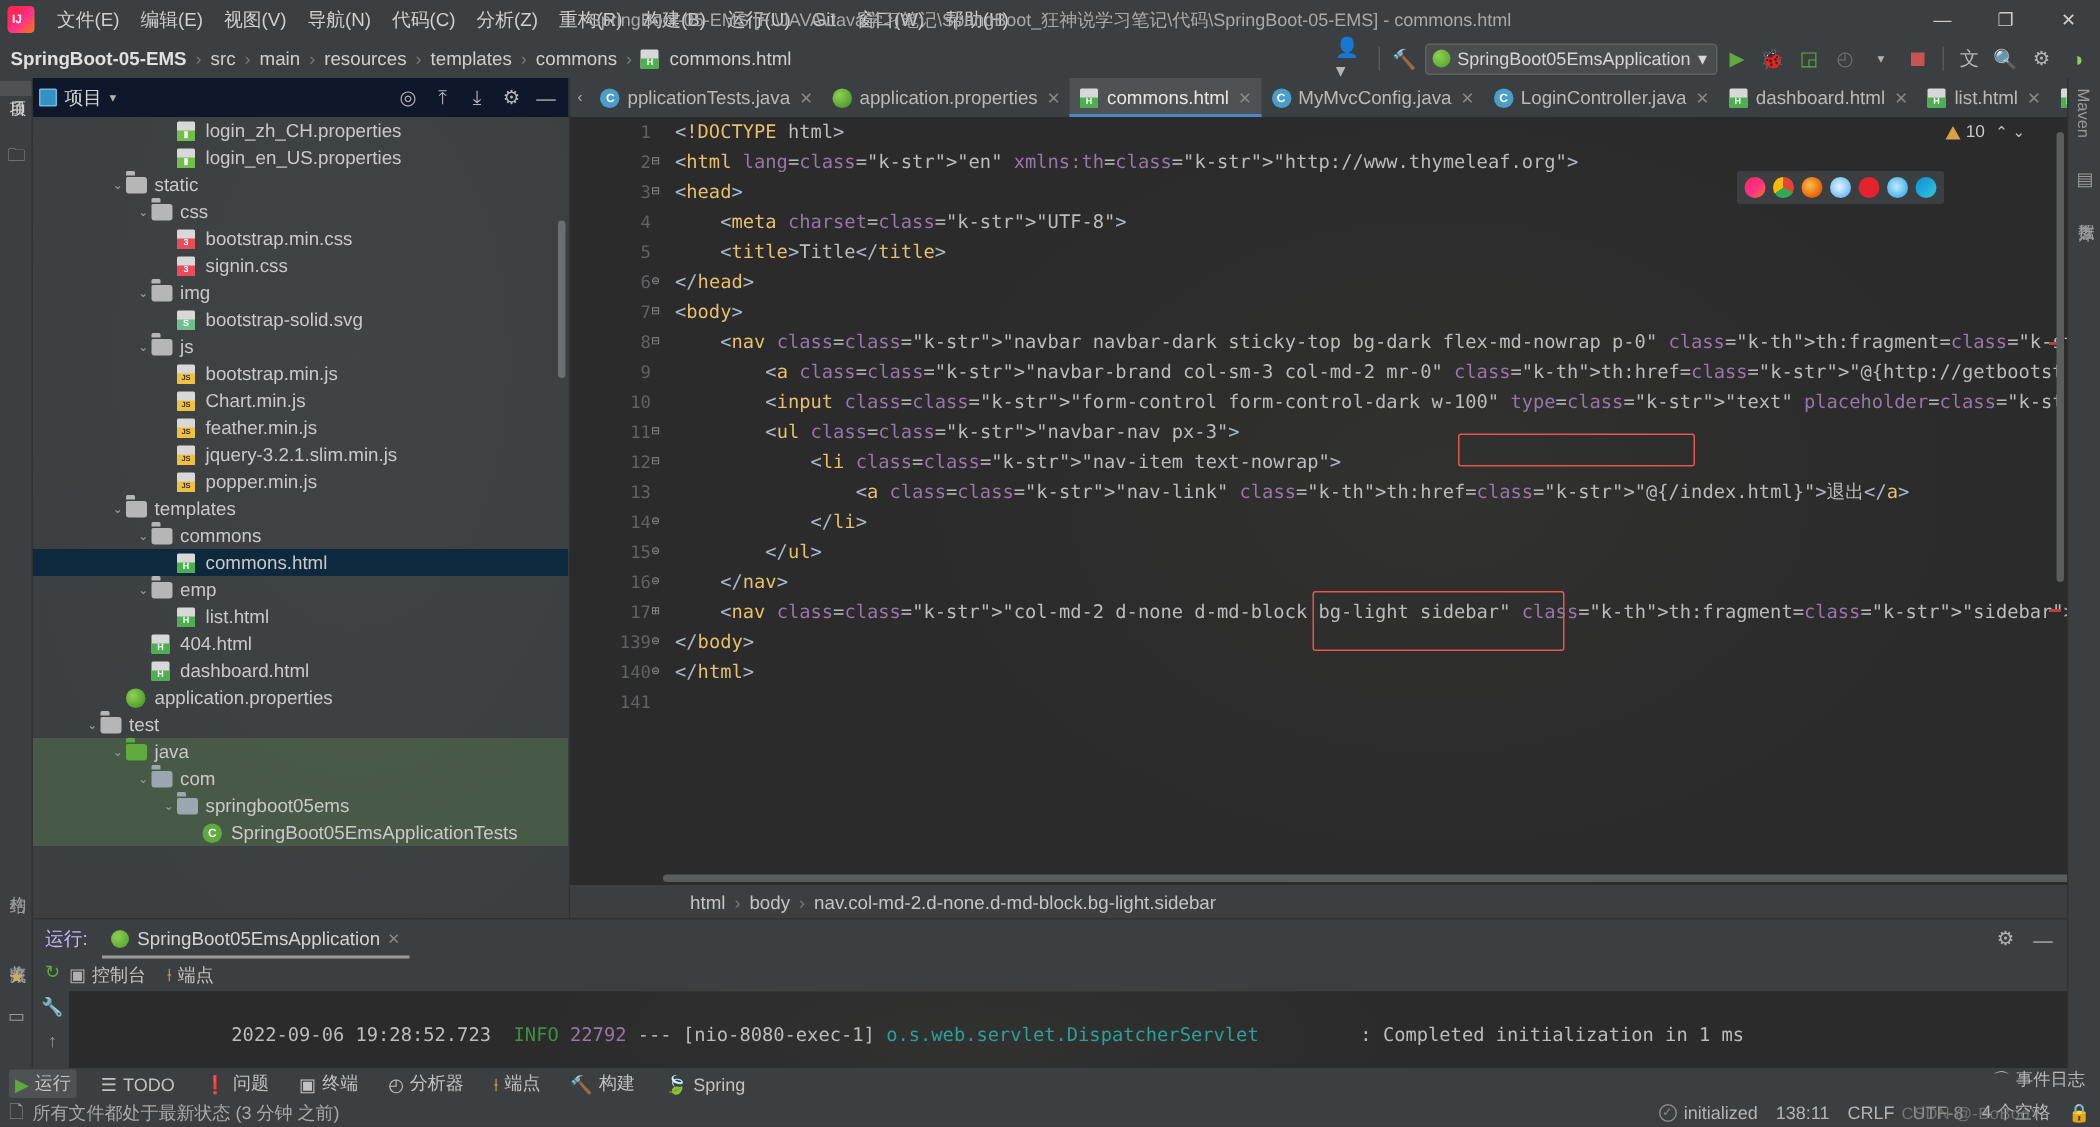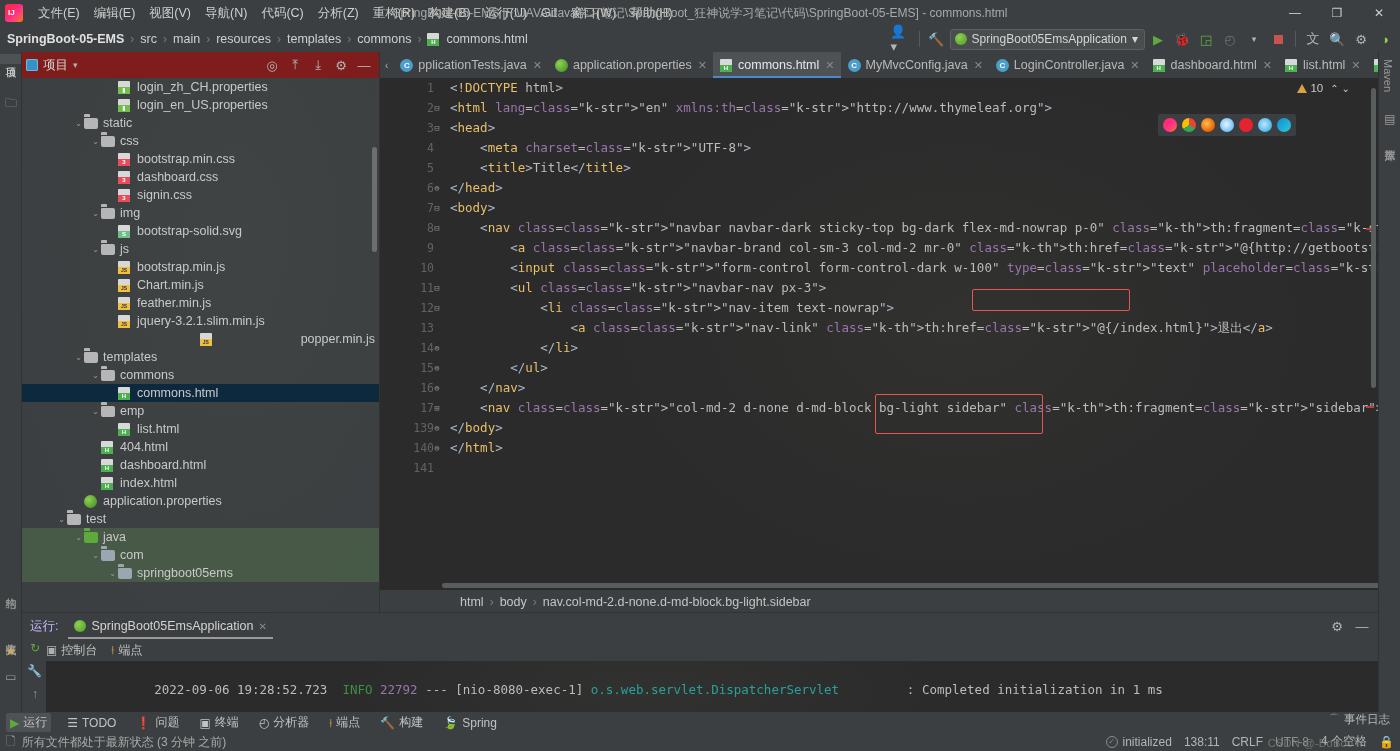--- a/index.html
+++ b/index.html
@@ -78,21 +78,21 @@
   }
   .rail-btn.active { background: #4e5254; color: #d0d0d0; }
 
   
   .proj-panel {
     position: absolute; left: 22px; top: 52px; width: 358px; height: 560px;
     background: #3c3f41; border-right: 1px solid #323232; overflow: hidden;
   }
   .proj-header {
     height: 26px; display: flex; align-items: center; padding: 0 4px;
-    background: #7f1d1d;
+    background: #0f172a;
   }
   .proj-title { font-size: 12.5px; color: #d4d4d4; margin-left: 5px; }
   .proj-sq { width: 12px; height: 12px; background: #3592c4; border: 1px solid #6fb7dd; border-radius: 1px; }
   .proj-hdr-right { margin-left: auto; display: flex; align-items: center; gap: 1px; }
   .tree {
     position: absolute; top: 26px; left: 0; right: 0; bottom: 0;
     overflow: hidden; font-size: 12.5px;
     background: linear-gradient(rgba(60,63,65,0.86), rgba(60,63,65,0.86)),
                 radial-gradient(ellipse at 60% 30%, #5a5f52 0%, #474c48 45%, #3d4144 80%);
   }
@@ -421,27 +421,20 @@
           <span class="ficon" style="display: inline-flex; align-items: center;">
             <span class="fbox css"></span>
           </span>
           <span>bootstrap.min.css</span>
         </div>
         <div class="trow" style="padding-left: 85px;">
           <span class="arrow"></span>
           <span class="ficon" style="display: inline-flex; align-items: center;">
             <span class="fbox css"></span>
           </span>
-          <span>dashboard.css</span>
-        </div>
-        <div class="trow" style="padding-left: 85px;">
-          <span class="arrow"></span>
-          <span class="ficon" style="display: inline-flex; align-items: center;">
-            <span class="fbox css"></span>
-          </span>
           <span>signin.css</span>
         </div>
         <div class="trow" style="padding-left: 68px;">
           <span class="arrow">⌄</span>
           <span class="ficon" style="display: inline-flex; align-items: center;">
             <span class="i-folder" style="display:block;width:14px;"></span>
           </span>
           <span>img</span>
         </div>
         <div class="trow" style="padding-left: 85px;">
@@ -479,21 +472,21 @@
           </span>
           <span>feather.min.js</span>
         </div>
         <div class="trow" style="padding-left: 85px;">
           <span class="arrow"></span>
           <span class="ficon" style="display: inline-flex; align-items: center;">
             <span class="fbox js"></span>
           </span>
           <span>jquery-3.2.1.slim.min.js</span>
         </div>
-        <div class="trow" style="padding-left: 85px; justify-content: space-between;">
+        <div class="trow" style="padding-left: 85px;">
           <span class="arrow"></span>
           <span class="ficon" style="display: inline-flex; align-items: center;">
             <span class="fbox js"></span>
           </span>
           <span>popper.min.js</span>
         </div>
         <div class="trow" style="padding-left: 51px;">
           <span class="arrow">⌄</span>
           <span class="ficon" style="display: inline-flex; align-items: center;">
             <span class="i-folder" style="display:block;width:14px;"></span>
@@ -535,27 +528,20 @@
           </span>
           <span>404.html</span>
         </div>
         <div class="trow" style="padding-left: 68px;">
           <span class="arrow"></span>
           <span class="ficon" style="display: inline-flex; align-items: center;">
             <span class="fbox html"></span>
           </span>
           <span>dashboard.html</span>
         </div>
-        <div class="trow" style="padding-left: 68px;">
-          <span class="arrow"></span>
-          <span class="ficon" style="display: inline-flex; align-items: center;">
-            <span class="fbox html"></span>
-          </span>
-          <span>index.html</span>
-        </div>
         <div class="trow" style="padding-left: 51px;">
           <span class="arrow"></span>
           <span class="ficon" style="display: inline-flex; align-items: center;">
             <span class="spr"></span>
           </span>
           <span>application.properties</span>
         </div>
         <div class="trow" style="padding-left: 34px;">
           <span class="arrow">⌄</span>
           <span class="ficon" style="display: inline-flex; align-items: center;">
@@ -576,20 +562,27 @@
             <span class="i-folder pkg" style="display:block;width:14px;"></span>
           </span>
           <span>com</span>
         </div>
         <div class="trow green" style="padding-left: 85px;">
           <span class="arrow">⌄</span>
           <span class="ficon" style="display: inline-flex; align-items: center;">
             <span class="i-folder pkg" style="display:block;width:14px;"></span>
           </span>
           <span>springboot05ems</span>
+        </div>
+        <div class="trow green" style="padding-left: 102px;">
+          <span class="arrow"></span>
+          <span class="ficon" style="display: inline-flex; align-items: center;">
+            <span class="circ test"></span>
+          </span>
+          <span>SpringBoot05EmsApplicationTests</span>
         </div>
       </div>
     <div class="tree-scroll"></div>
   </div>
 
   <div class="tabs">
     <div class="tabs-more">‹</div>
     <div id="tabs-host" style="display:flex;align-items:stretch;">
         <div class="tab">
           <span class="ficon" style="display: inline-flex; align-items: center; width: 14px; margin: 0px;">

